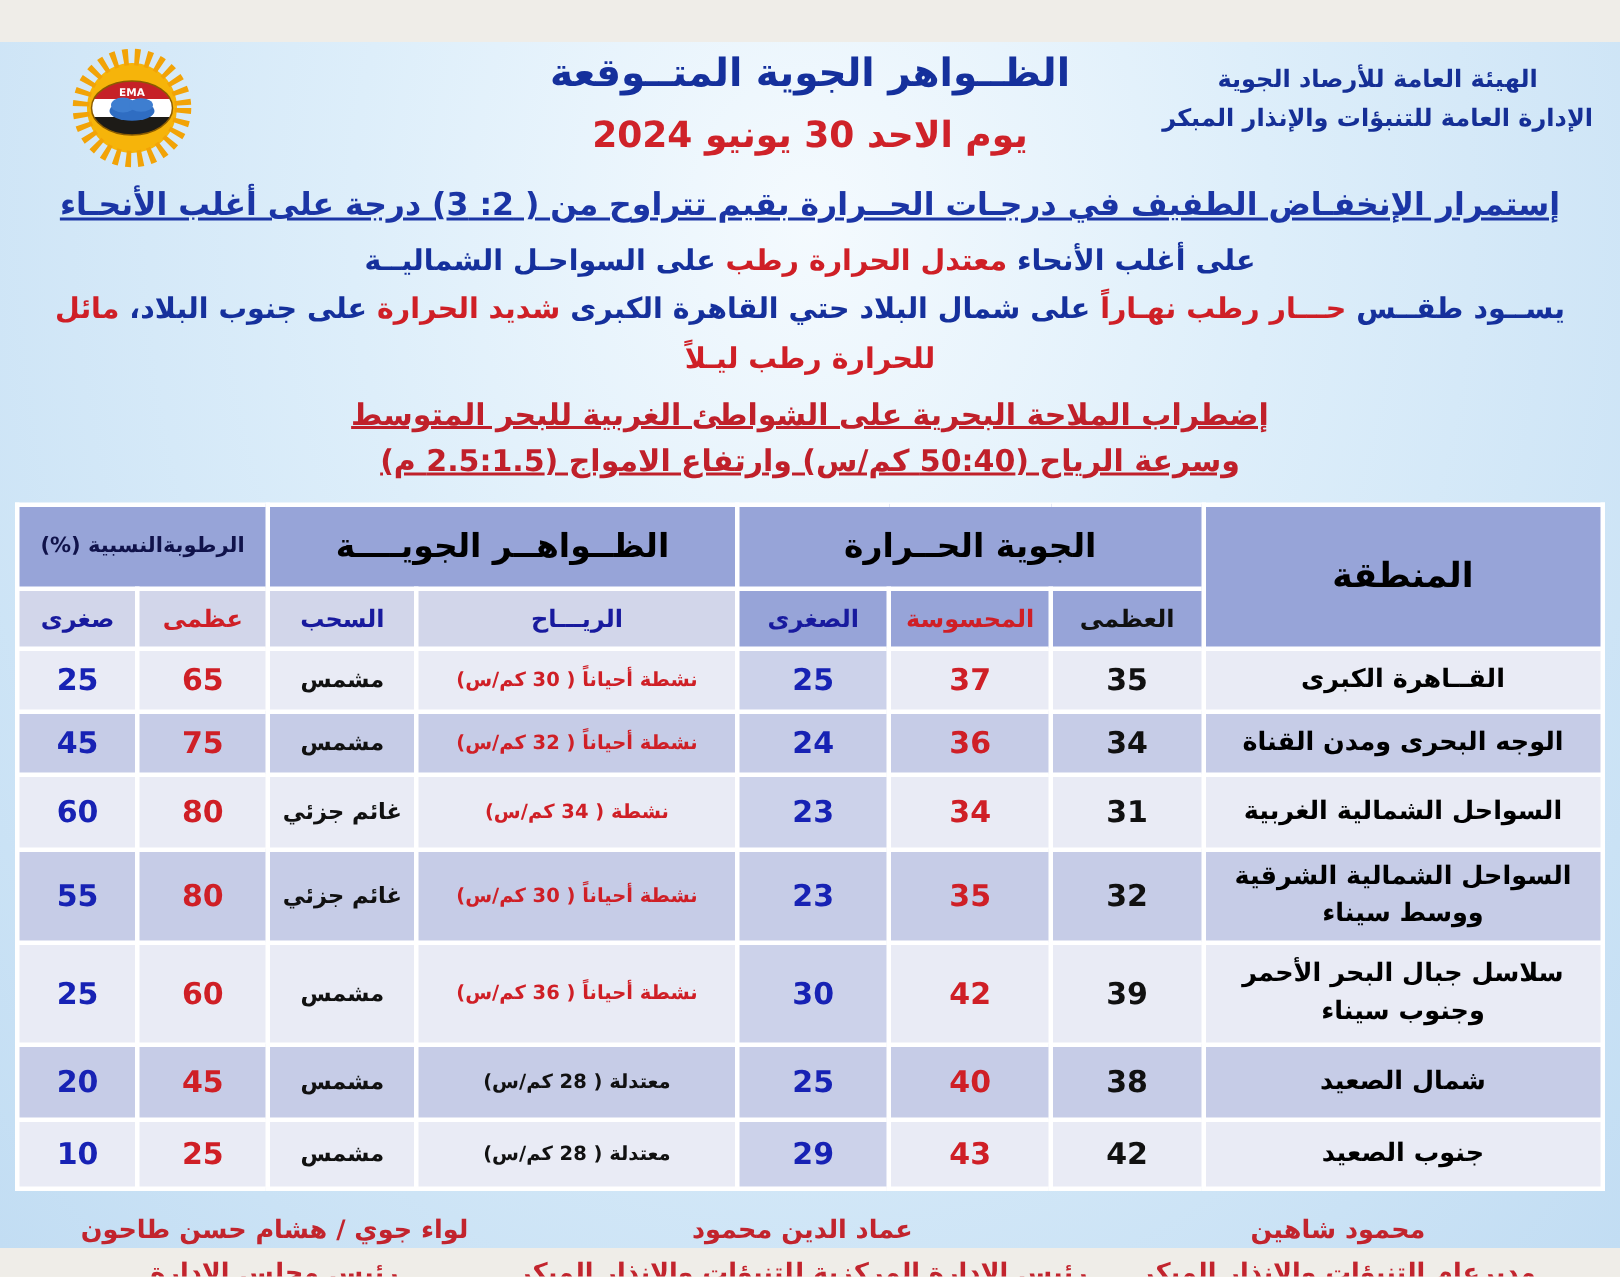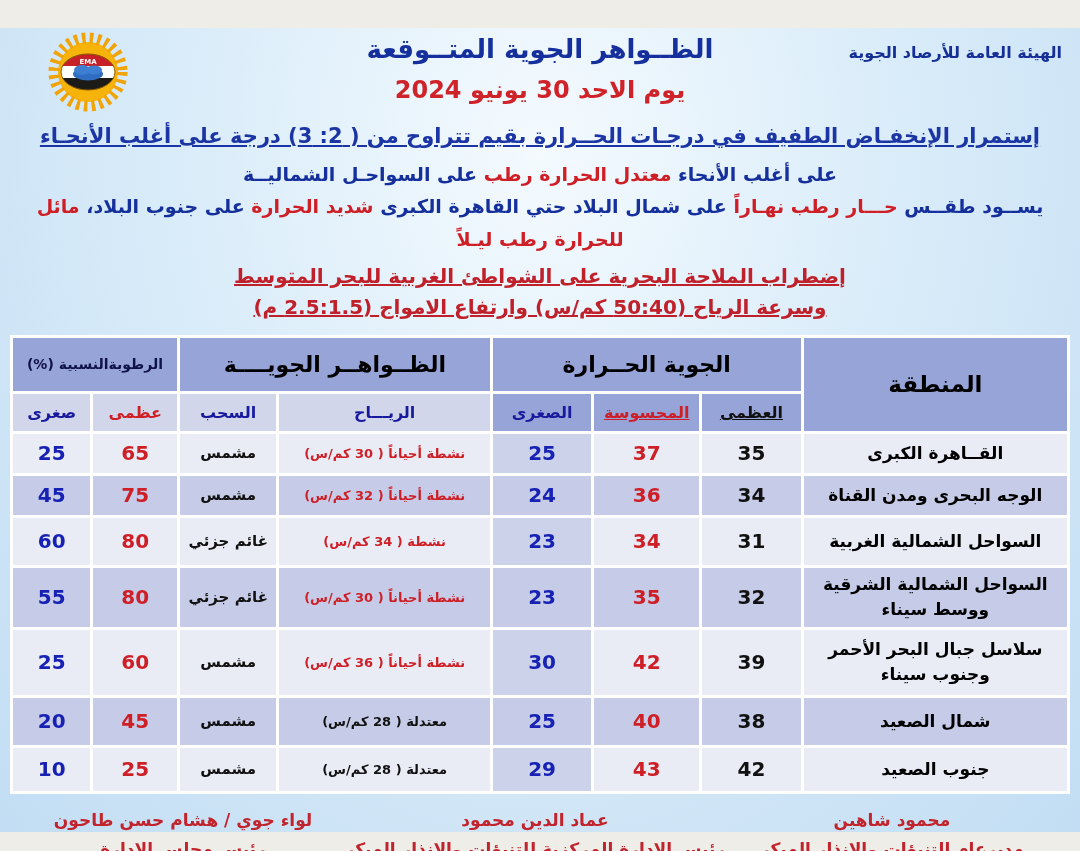--- a/index.html
+++ b/index.html
@@ -65,21 +65,21 @@
   th.sub        { font-size: 16px; }
   .txt-navy { color: #181a9e; }
   .txt-red  { color: #cf1f26; }
   .txt-blue { color: #1722b4; }
   .txt-black{ color: #111; }
   tr.hdr1 { height: 56px; }
   tr.hdr2 { height: 40px; }
   
   th.fuse-bottom { border-bottom: hidden; }
   th.fuse-top    { border-top: hidden; }
-  th.fuse-l      { border-left: hidden; text-decoration: underline; }
+  th.fuse-l      { border-left: hidden; }
   th.fuse-r      { border-right: hidden; }
 
   tbody tr:nth-child(odd)  td { background: #e9ebf5; }
   tbody tr:nth-child(even) td { background: #c6cce7; }
   tbody tr:nth-child(odd)  td.col-min { background: #ccd2ea; }
   tbody tr:nth-child(1) { height: 42px; }
   tbody tr:nth-child(2) { height: 42px; }
   tbody tr:nth-child(3) { height: 50px; }
   tbody tr:nth-child(4) { height: 62px; }
   tbody tr:nth-child(5) { height: 68px; }
@@ -119,20 +119,21 @@
           <rect x="19" y="48" width="54" height="12" fill="#1d1b17"></rect>
           <ellipse cx="46" cy="44" rx="15" ry="6.5" fill="#2f6dc2"></ellipse>
           <ellipse cx="40" cy="40" rx="8" ry="5" fill="#3e7ed0"></ellipse>
           <ellipse cx="52" cy="40" rx="8" ry="4.5" fill="#3e7ed0"></ellipse>
           <text x="46" y="34" text-anchor="middle" font-size="7" font-weight="bold" fill="#ffffff">EMA</text>
         </g>
         <ellipse cx="46" cy="42" rx="27" ry="18" fill="none" stroke="#8a5b00" stroke-width="1"></ellipse>
       </svg>
       <div class="org-block">
         <div>الهيئة العامة للأرصاد الجوية</div>
+        <div>الإدارة العامة للتنبؤات والإنذار المبكر</div>
       </div>
       <div class="main-title">الظــواهر الجوية المتــوقعة</div>
       <div class="date-line">يوم الاحد 30 يونيو 2024</div>
     </div>
 
     <div class="headline">إستمرار الإنخفـاض الطفيف في درجـات الحــرارة بقيم تتراوح من ( 2: 3) درجة على أغلب الأنحـاء</div>
 
     <div class="forecast">
       <div><span class="blue">على أغلب الأنحاء </span><span class="red">معتدل الحرارة رطب </span><span class="blue">على السواحـل الشماليــة</span></div>
       <div><span class="blue">يســود طقــس </span><span class="red">حـــار رطب نهـاراً </span><span class="blue">على شمال البلاد حتي القاهرة الكبرى </span><span class="red">شديد الحرارة </span><span class="blue">على جنوب البلاد، </span><span class="red">مائل للحرارة رطب ليـلاً</span></div>

